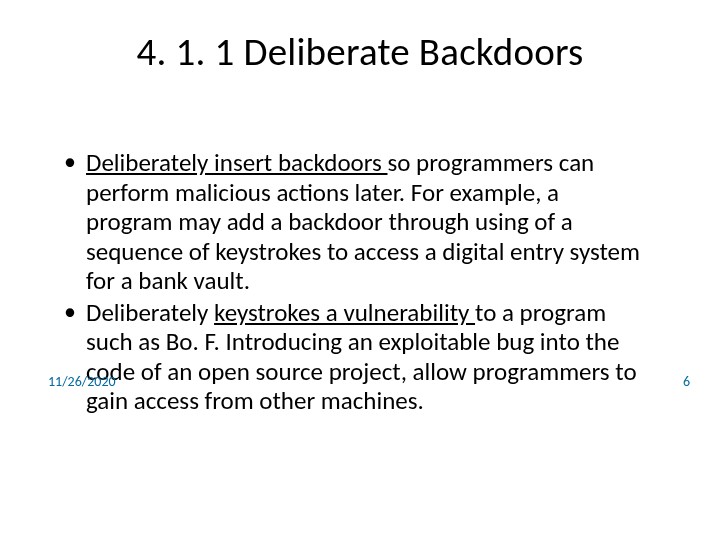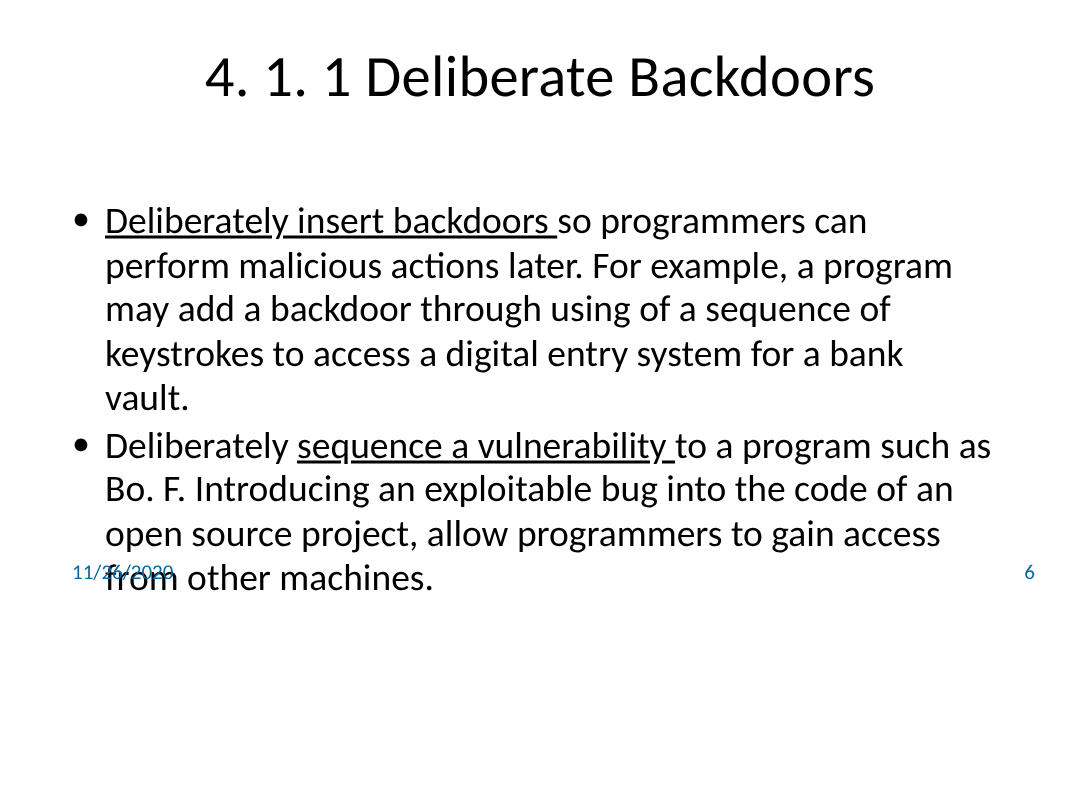--- a/index.html
+++ b/index.html
@@ -33,21 +33,21 @@
   .body {
     position: absolute;
     top: 132px;
     left: 48px;
     right: 56px;
     font-size: 25px;
     line-height: 1.18;
   }
   ul.bullets {
     list-style: none;
-    margin: 0;
+    margin: 16px;
     padding: 0;
   }
   ul.bullets > li {
     position: relative;
     padding-left: 22px;
     margin-bottom: 2px;
   }
   ul.bullets > li::before {
     content: "•";
     position: absolute;
@@ -92,21 +92,21 @@
 <div class="slide">
 
   <div class="title">4. 1. 1 Deliberate Backdoors</div>
 
   <div class="body">
     <ul class="bullets">
       <li>
         <span class="u">Deliberately insert backdoors </span><span>so programmers can perform malicious actions later. For example, a program may add a backdoor through using of a sequence of keystrokes to access a digital entry system for a bank vault.</span>
       </li>
       <li>
-        <span>Deliberately </span><span class="u">sequence a vulnerability </span><span>to a program such as Bo. F.  Introducing an exploitable bug into the code of an open source project, allow programmers to gain access from other machines.</span>
+        <span>Deliberately </span><span class="u">keystrokes a vulnerability </span><span>to a program such as Bo. F.  Introducing an exploitable bug into the code of an open source project, allow programmers to gain access from other machines.</span>
       </li>
     </ul>
   </div>
 
   <div class="footer">
     <span class="footer-date">11/26/2020</span>
     <span class="footer-page">6</span>
   </div>
 
 </div>

